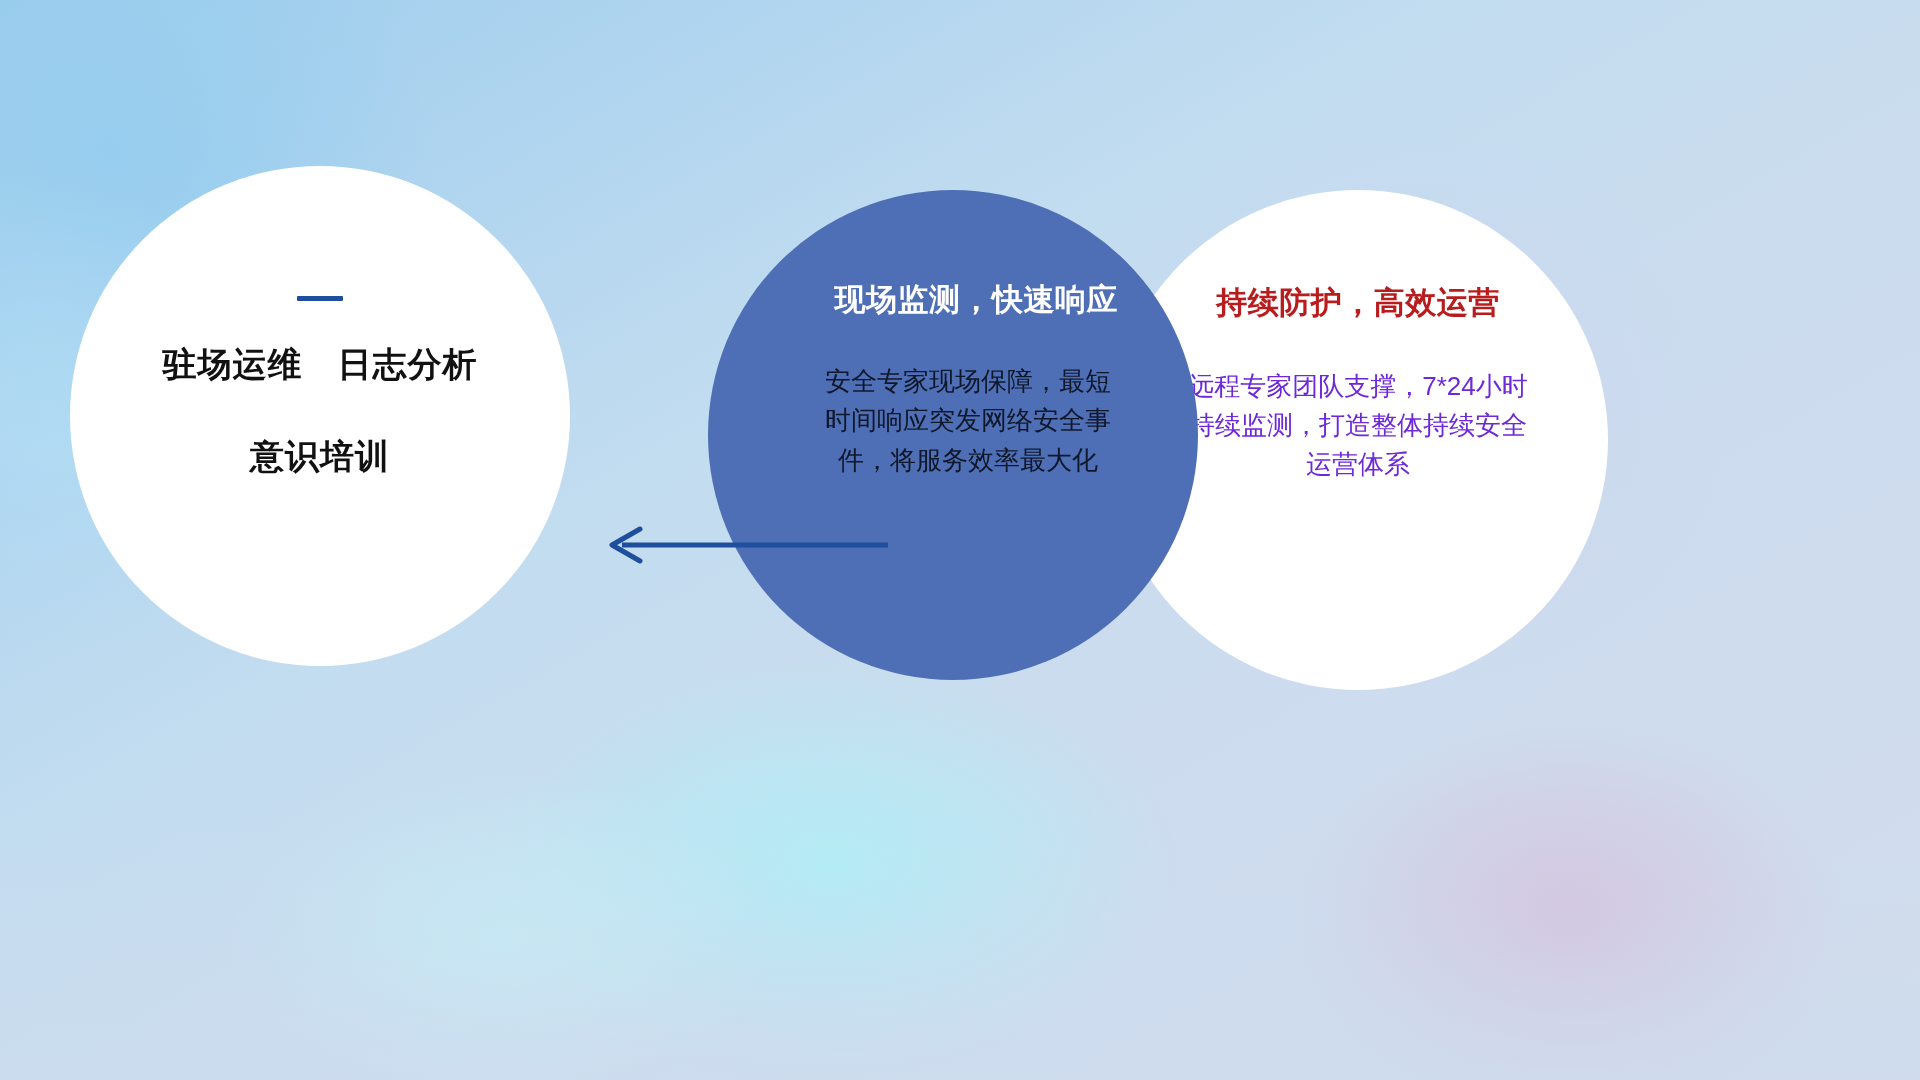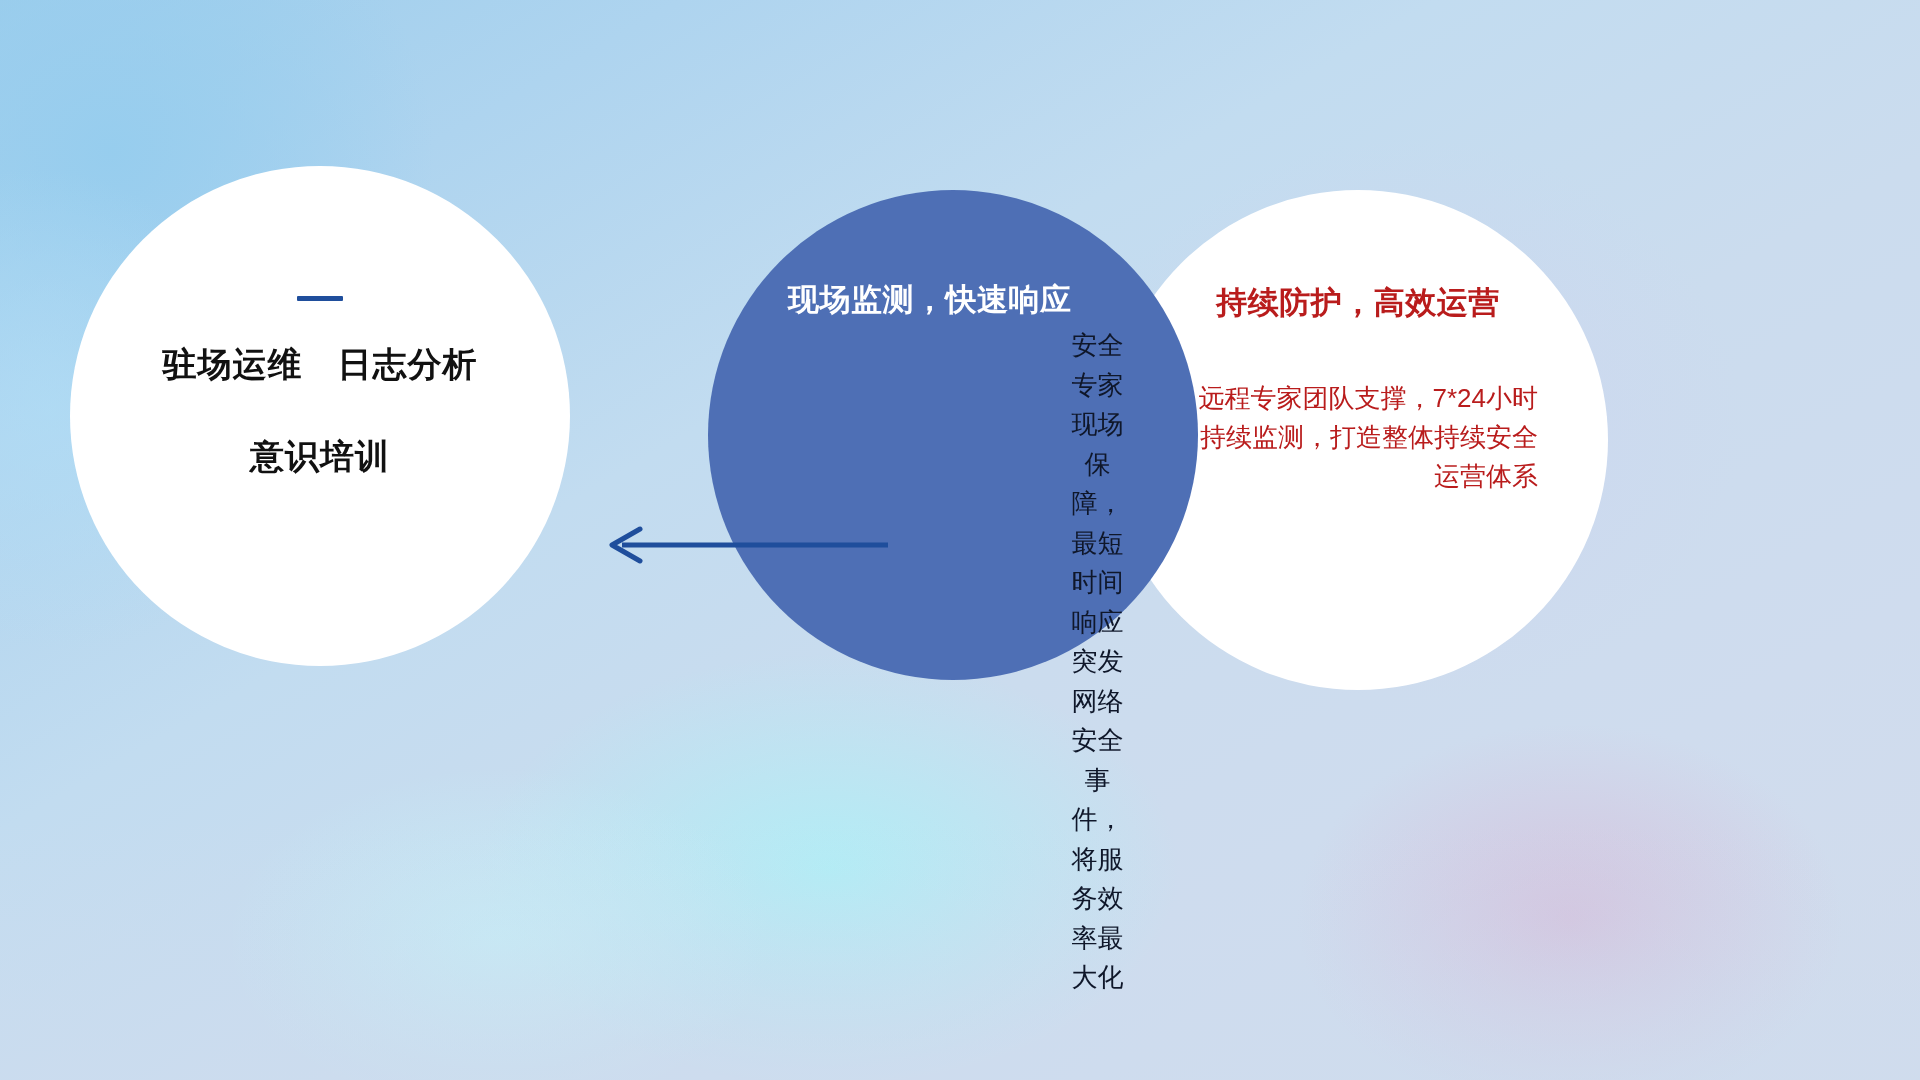--- a/index.html
+++ b/index.html
@@ -127,22 +127,22 @@
     top: 190px;
     width: 490px;
     height: 490px;
     background: #4e6fb5;
     z-index: 6;
   }
   .mid-inner {
     width: 330px;
     margin-top: 92px;
     display: flex;
-    flex-direction: row;
-    align-items: flex-start;
+    flex-direction: column;
+    align-items: flex-end;
     text-align: center;
   }
   .mid-title {
     font-size: 31px;
     font-weight: 700;
     color: #ffffff;
     letter-spacing: 0.5px;
     line-height: 1.15;
     white-space: nowrap;
   }
@@ -175,26 +175,26 @@
   }
   .right-title {
     font-size: 31px;
     font-weight: 700;
     color: #b91c1c;
     letter-spacing: 0.5px;
     line-height: 1.15;
     white-space: nowrap;
   }
   .right-body {
-    margin-top: 58px;
+    margin-top: 46px;
     font-size: 26px;
     font-weight: 400;
-    color: #b91c1c;
+    color: #6d28d9;
     line-height: 1.5;
-    text-align: right;
+    text-align: center;
     width: 360px;
   }
 
   
   #flow-arrow {
     position: absolute;
     left: 600px;
     top: 515px;
     width: 290px;
     height: 60px;

